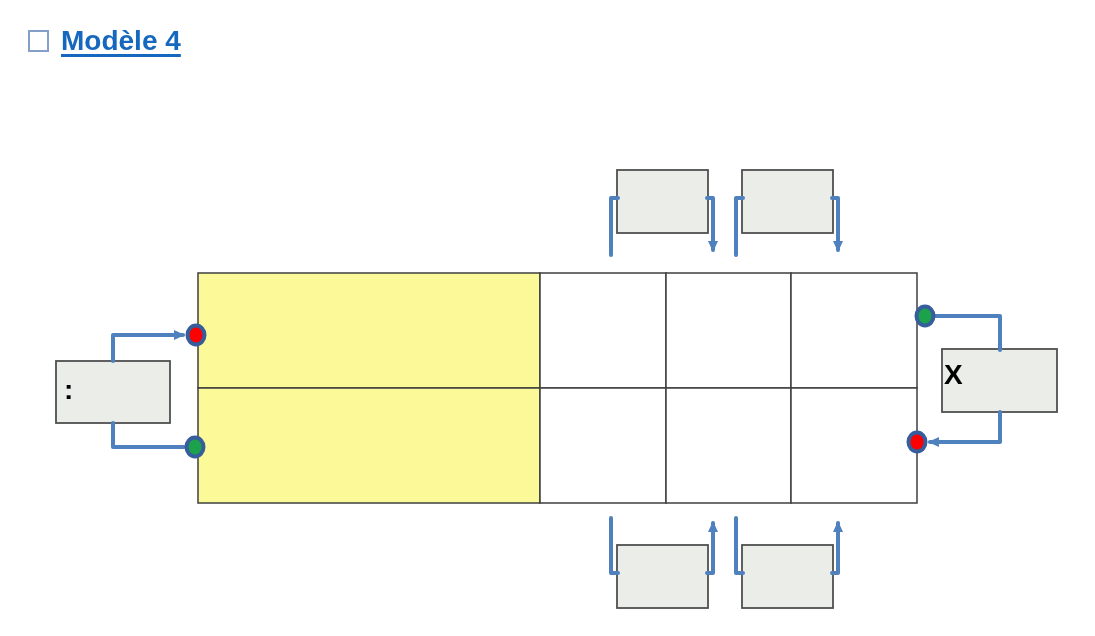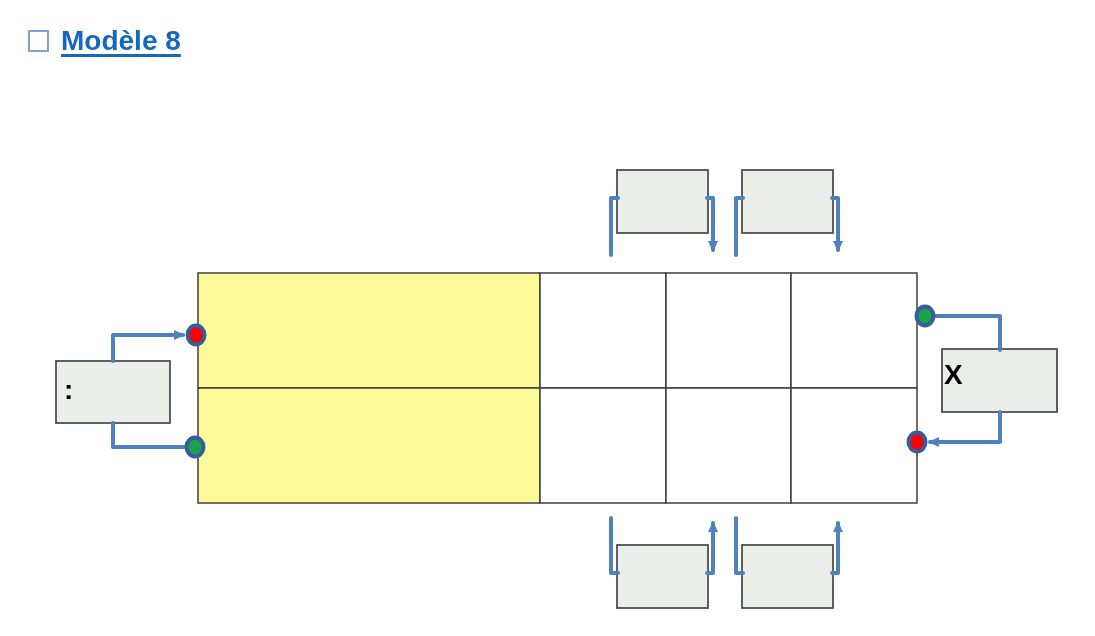--- a/index.html
+++ b/index.html
@@ -49,21 +49,21 @@
     font-weight: bold;
     fill: var(--c-label);
   }
 </style>
 </head>
 <body>
 
 <div class="canvas">
 
   <span class="bullet"></span>
-  <span class="title">Modèle 8</span>
+  <span class="title">Modèle 4</span>
 
   <svg class="diagram" width="1095" height="636" viewBox="0 0 1095 636">
     <defs>
       <marker id="arrow" markerUnits="userSpaceOnUse" markerWidth="14" markerHeight="12" refX="9" refY="5" orient="auto">
         <path class="arrowhead" d="M0,0 L11,5 L0,10 Z"></path>
       </marker>
     </defs>
 
     <rect class="cell cell-yellow" x="198" y="273" width="342" height="115"></rect>
     <rect class="cell cell-white" x="540" y="273" width="126" height="115"></rect>

